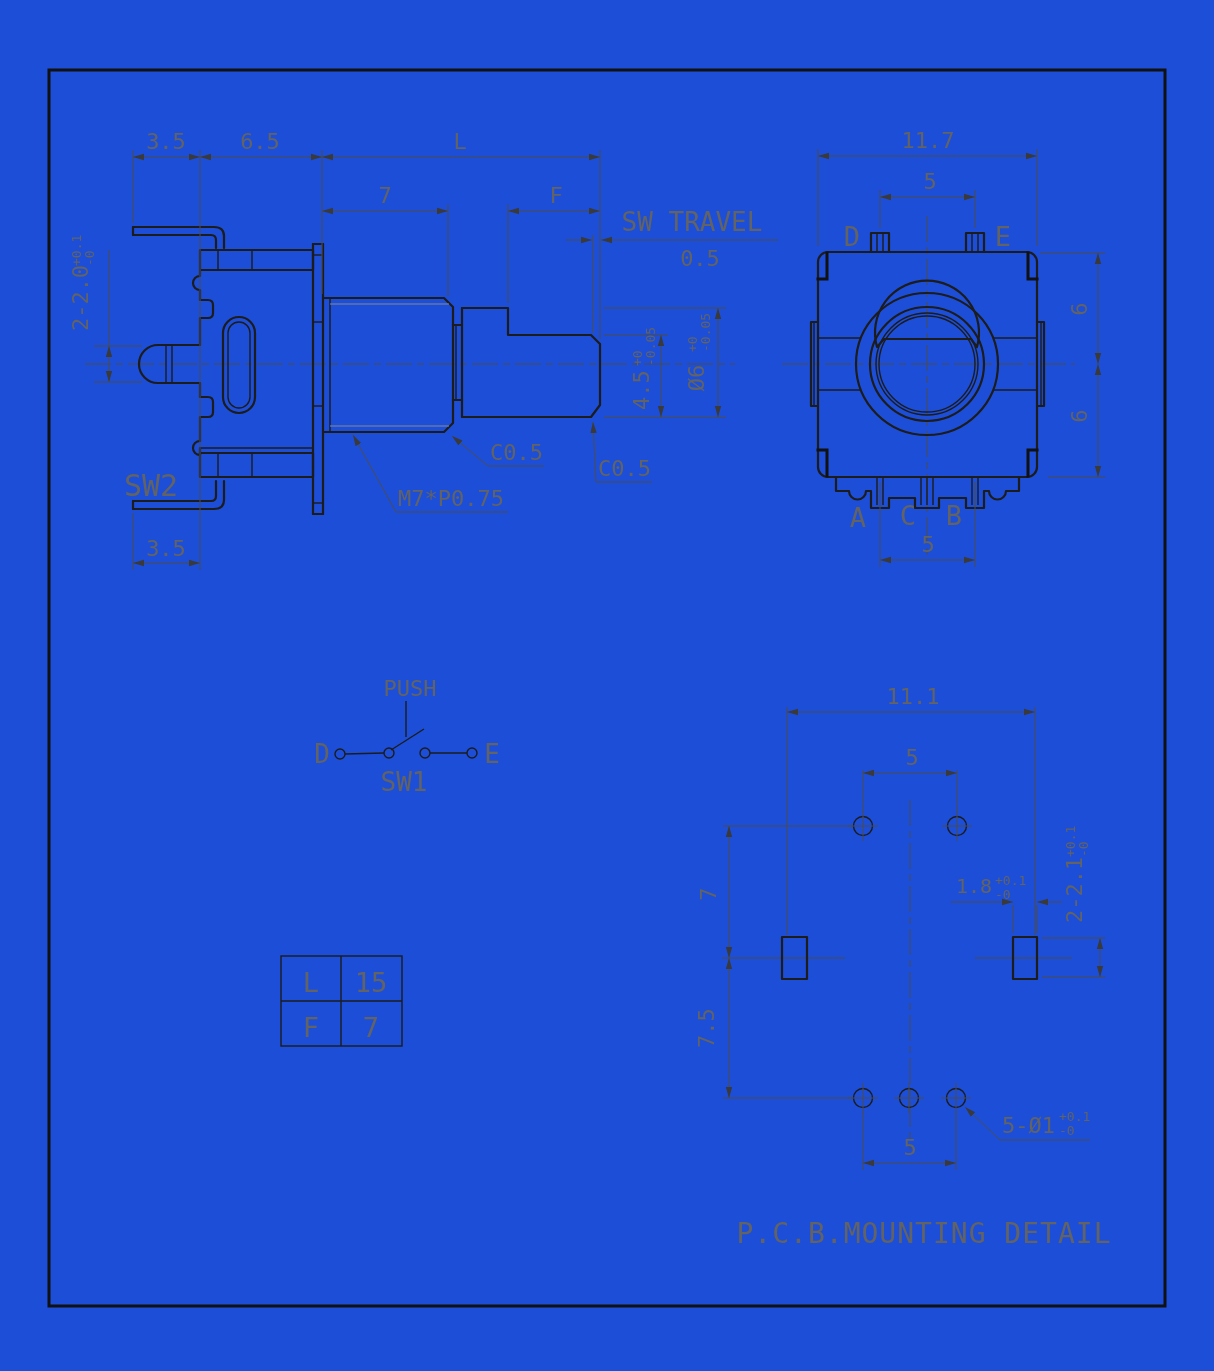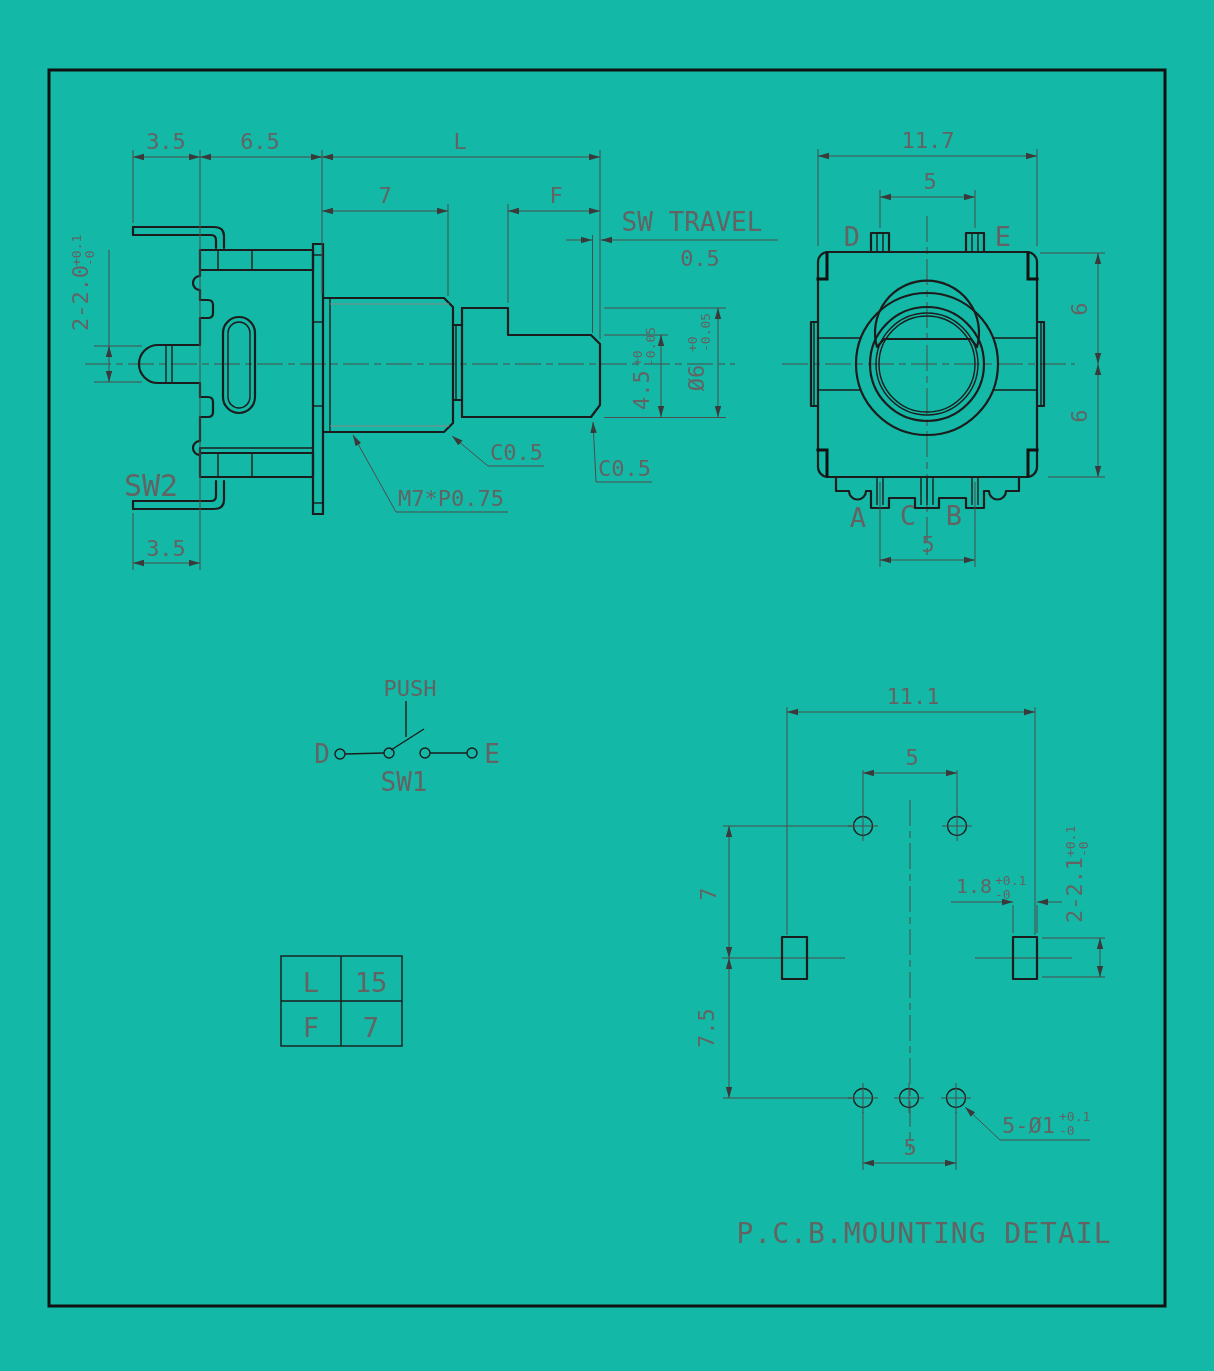--- a/index.html
+++ b/index.html
@@ -1,16 +1,16 @@
 <!DOCTYPE html>
 <html><head>
 <meta charset="utf-8">
 <style>
   html,body{margin:0;padding:0;background:#fff;}
-  .page{position:relative;width:1214px;height:1371px;background:#14b8a6;overflow:hidden;
+  .page{position:relative;width:1214px;height:1371px;background:#1d4ed8;overflow:hidden;
         font-family:"DejaVu Sans Mono", monospace;}
   svg{position:absolute;left:0;top:0;}
   
   .geo   {stroke:#1c1c1c;stroke-width:2.2;fill:none;stroke-linejoin:round;stroke-linecap:round;}
   .geo2  {stroke:#1c1c1c;stroke-width:1.4;fill:none;}
   .thick {stroke:#111;stroke-width:3;fill:none;stroke-linecap:square;}
   .thin  {stroke:#4d4d4d;stroke-width:1;fill:none;}
   .thread{stroke:#8a8a8a;stroke-width:1;fill:none;}
   .cl    {stroke:#4d4d4d;stroke-width:1;fill:none;stroke-dasharray:26 5 7 5;}
   .dim   {stroke:#4d4d4d;stroke-width:1;fill:none;}

